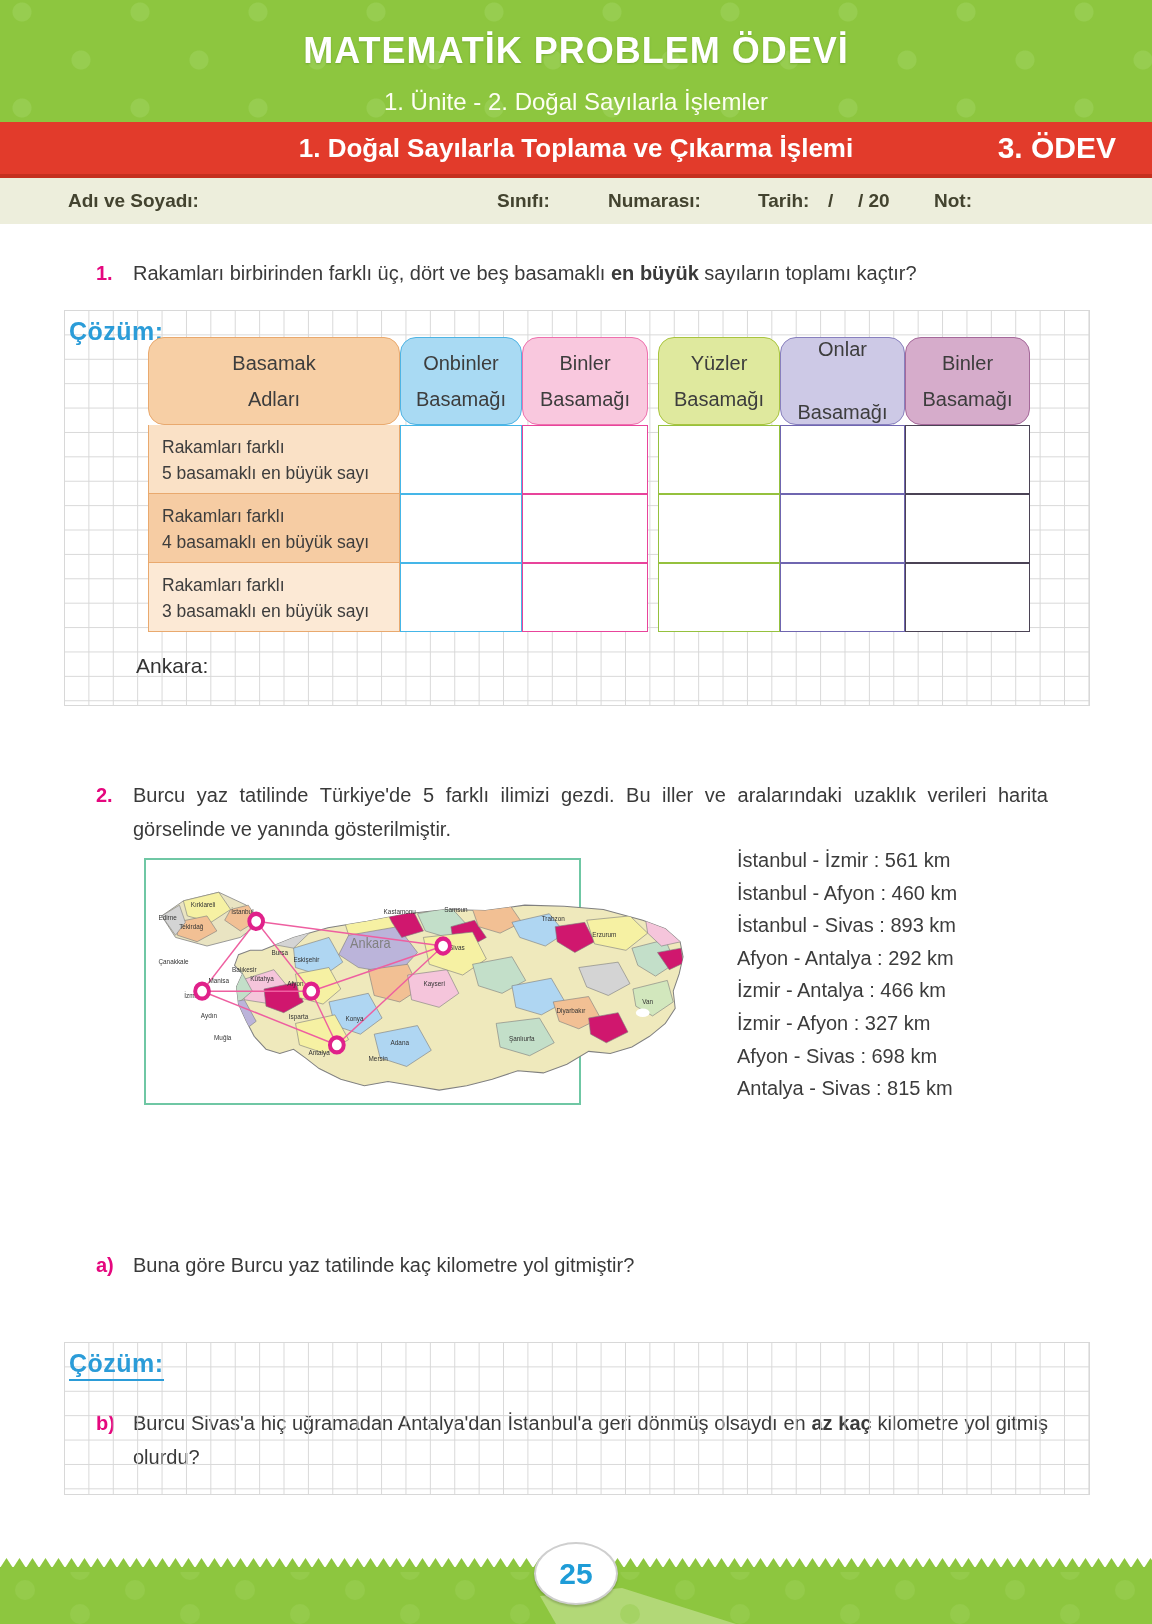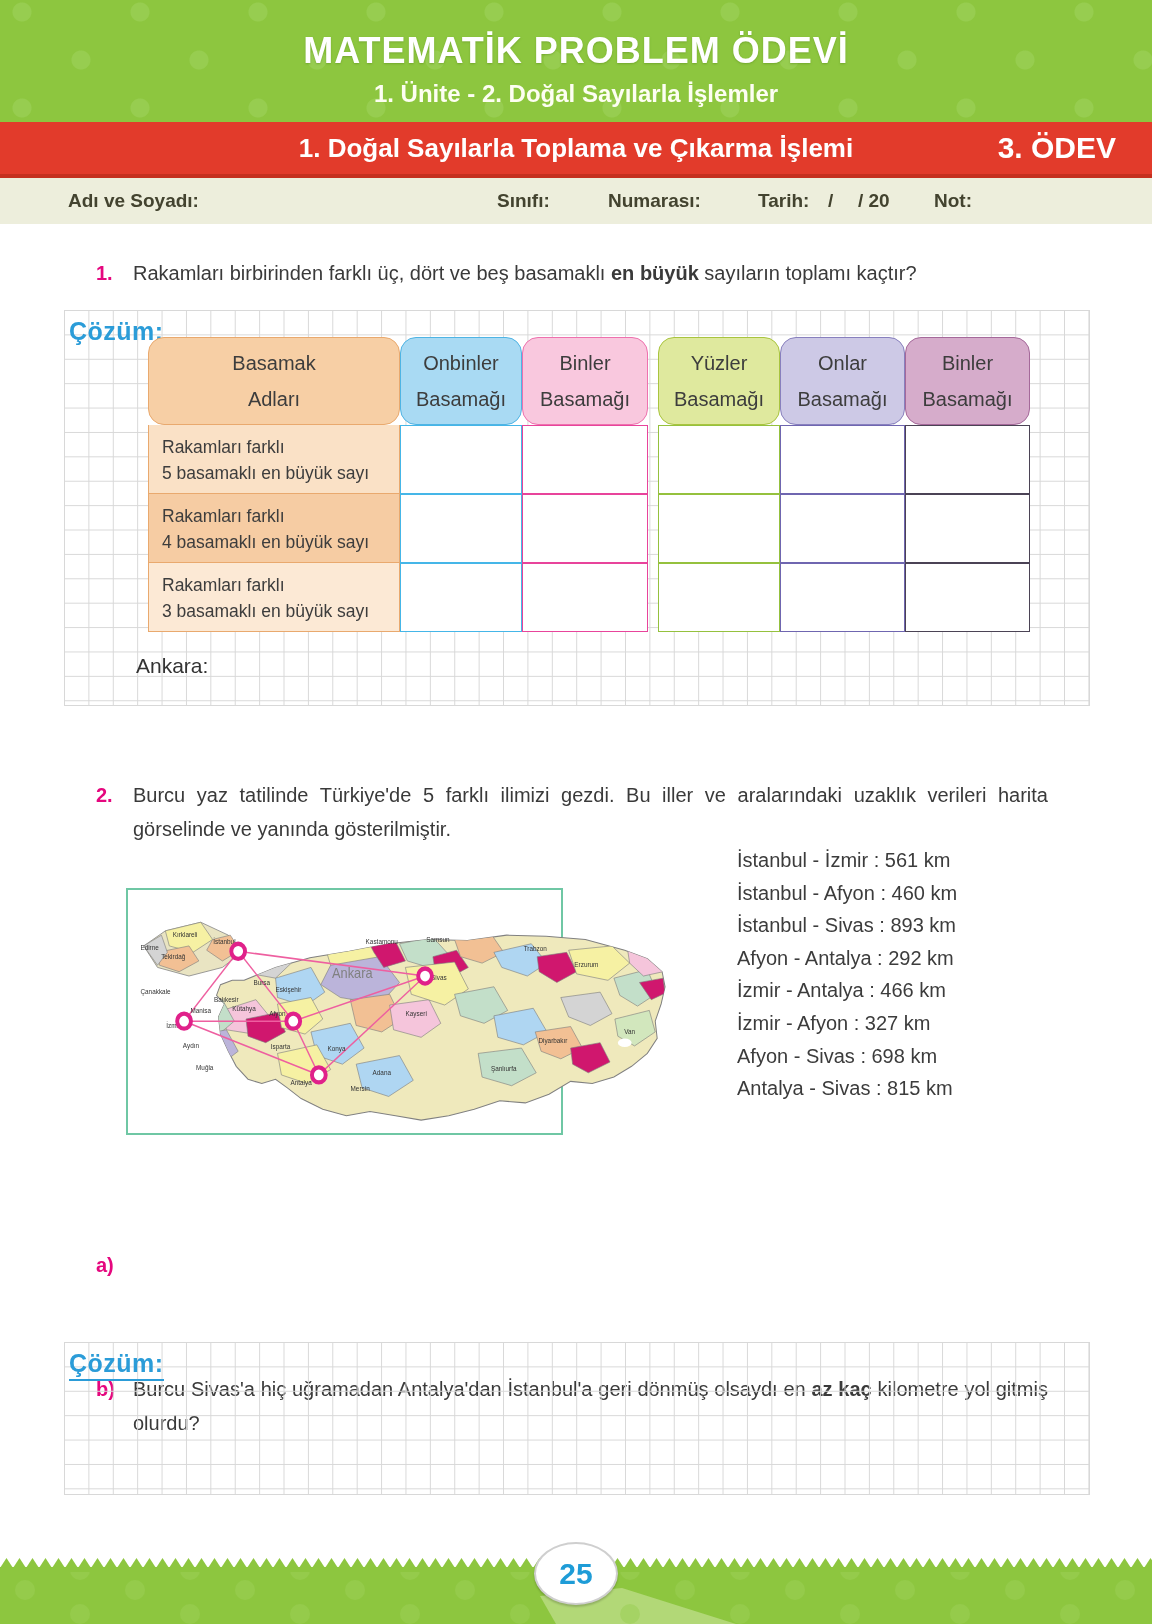--- a/index.html
+++ b/index.html
@@ -10,21 +10,21 @@
   
   .hdr { left:0; top:0; width:1152px; height:122px;
     background-color:#8DC63F;
     background-image: radial-gradient(circle, #97CD50 9px, transparent 10px),
                       radial-gradient(circle, #97CD50 9px, transparent 10px);
     background-size:118px 96px, 118px 96px;
     background-position:22px 12px, 81px 60px;
     text-align:center; }
   .hdr-title { padding-top:30px; font-size:36px; font-weight:bold; color:#fff; letter-spacing:1px;
     text-shadow:0 1px 2px rgba(90,140,30,.5); }
-  .hdr-sub { margin-top:8px; font-size:24px; font-weight:bold; color:#fdfef2; }
+  .hdr-sub { margin-top:16px; font-size:24px; font-weight:normal; color:#fdfef2; }
 
   
   .redbar { left:0; top:122px; width:1152px; height:56px; background:#E23B2B; border-bottom:4px solid #C5301F; }
   .lesson { position:absolute; left:0; right:0; top:0; height:64px; line-height:52px;
     text-align:center; font-size:26px; font-weight:bold; color:#fff; }
   .badge { position:absolute; right:36px; top:0; height:52px; line-height:52px;
     font-size:30px; font-weight:bold; color:#fff; }
 
   
   .info { left:0; top:178px; width:1152px; height:46px; background:#EDEEDC; }
@@ -54,35 +54,35 @@
   
   .ptable { position:absolute; left:84px; top:27px; display:grid;
     grid-template-columns:252px 122px 126px 10px 122px 125px 125px;
     grid-template-rows:88px 69px 69px 69px; }
   .th { display:flex; flex-direction:column; align-items:center; justify-content:center;
         font-size:20px; color:#3d3d3d; gap:13px;border-radius:16px; }
   .h-name { background:#F7CFA5; border:1px solid #E9A96E; }
   .h-tenk { background:#A9DAF3; border:1px solid #4FB4E4;justify-content:center; }
   .h-thou { background:#F9C8DE; border:1px solid #EE71AE; }
   .h-hun  { background:#DFE99E; border:1px solid #A9C43F; }
-  .h-ten  { background:#CDC9E6; border:1px solid #8880BE; }
+  .h-ten  { background:#CDC9E6; border:1px solid #8880BE;justify-content:space-between; }
   .h-one  { background:#D6ACCB; border:1px solid #A5699A; }
   .tl { font-size:17.5px; color:#3d3d3d; padding:9px 10px 0 13px; line-height:26px;
         border-left:1px solid #E9A96E; border-right:1px solid #E9A96E; border-bottom:1px solid #E9A96E; }
   .r1 { background:#FAE1C6; } .r2 { background:#F6CCA3; } .r3 { background:#FCE9D5; }
   .dc { background:#fff; }
   .d-tenk { border:1.5px solid #45B6E8; }
   .d-thou { border:1.5px solid #E8449B; }
   .d-hun  { border:1.5px solid #95C13E; }
   .d-ten  { border:1.5px solid #6F66B0; }
   .d-one  { border:1.5px solid #4B4355; }
   .gapcell { background:transparent; }
 
   
-  .mapbox { left:126px; top:858px; width:437px; height:247px; border:2px solid #6FC7A4; background:#fff;margin-top:30px; }
+  .mapbox { left:144px; top:858px; width:437px; height:247px; border:2px solid #6FC7A4; background:#fff; }
   .dist { left:737px; top:844px; list-style:none; }
   .dist li { font-size:20px; line-height:32.6px; color:#3c3c3c; }
 
   
   .grass { left:0; top:1558px; }
   .pagenum { left:534px; top:1542px; width:84px; height:63px; background:#fff;
     border:2px solid #cfcfcf; border-radius:50%; z-index:5;
     box-shadow:0 2px 2px rgba(0,0,0,.18); text-align:center; }
   .pagenum span { line-height:59px; font-size:30px; font-weight:bold; color:#1E9CD7; }
 
@@ -302,20 +302,21 @@
   <li>İstanbul - Sivas : 893 km</li>
   <li>Afyon - Antalya : 292 km</li>
   <li>İzmir - Antalya : 466 km</li>
   <li>İzmir - Afyon : 327 km</li>
   <li>Afyon - Sivas : 698 km</li>
   <li>Antalya - Sivas : 815 km</li>
 </ul>
 
 <div class="abs q qwrap" style="left:133px; top:1146px; width:915px;">
   <span class="qno">a)</span>
+  <div>Buna göre Burcu yaz tatilinde kaç kilometre yol gitmiştir?</div>
 </div>
 
 <div class="abs q qwrap just" style="left:133px; top:1270px; width:915px;">
   <span class="qno">b)</span>
   <span>Burcu Sivas'a hiç uğramadan Antalya'dan İstanbul'a geri dönmüş olsaydı en </span><b>az kaç</b><span> kilometre yol gitmiş olurdu?</span>
 </div>
 
 <div class="abs gridarea g2">
   <div class="cozum u">Çözüm:</div>
 </div>

